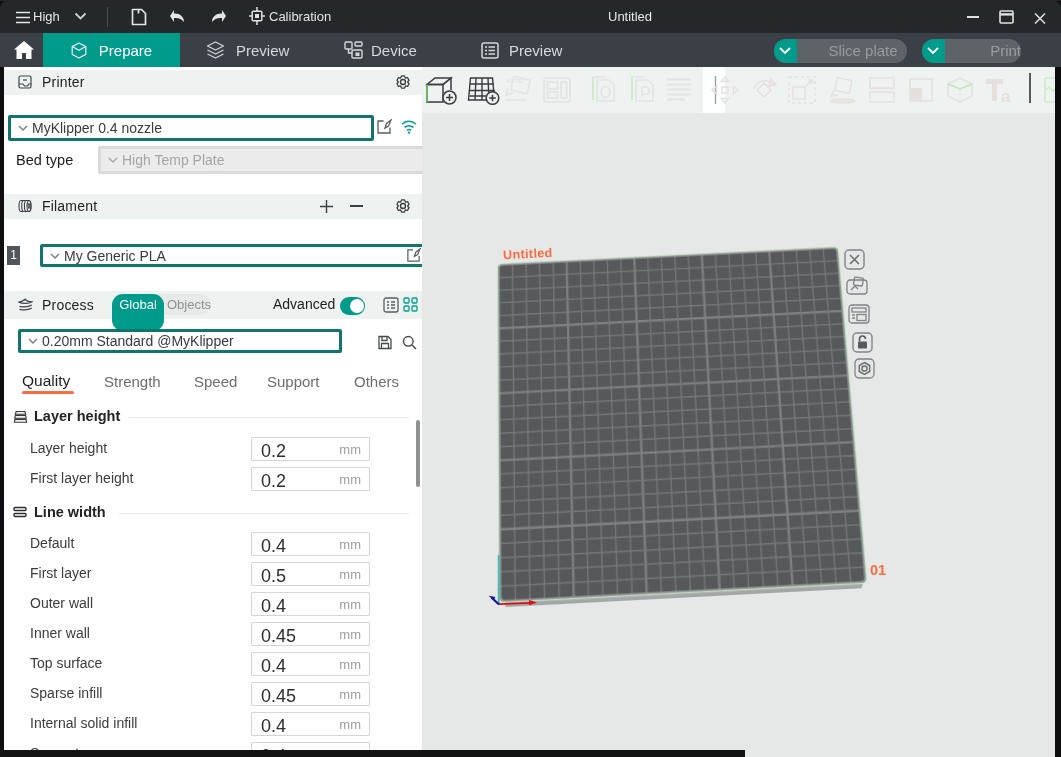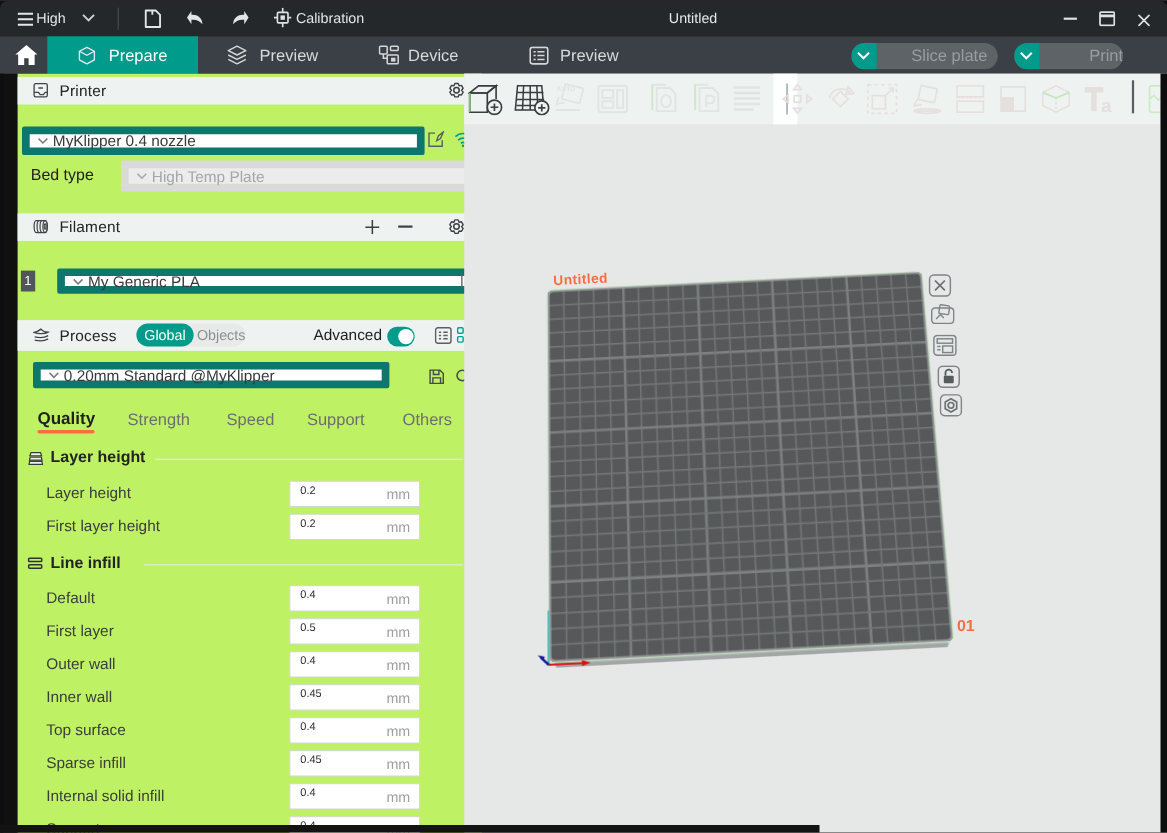--- a/index.html
+++ b/index.html
@@ -7,29 +7,29 @@
 .abs{position:absolute}
 
 #titlebar{position:absolute;left:0;top:1px;width:1061px;height:32px;background:#24282b;border-radius:7px 7px 0 0;color:#dfe1e2}
 #titlebar svg{position:absolute}
 .tbtxt{position:absolute;font-size:13px;color:#e3e5e6}
 
 #tabbar{position:absolute;left:0;top:33px;width:1061px;height:34px;background:#3a4045}
 .tab{position:absolute;top:0;height:34px;display:flex;align-items:center;color:#d7dadb;font-size:15px}
 #tab-prepare{left:43px;width:137px;background:#009b8a;color:#fff;justify-content:center}
 
-#sidebar{position:absolute;left:16px;top:67px;width:422px;height:690px;background:#bef264;color:#2c2c2c}
+#sidebar{position:absolute;left:4px;top:67px;width:422px;height:690px;background:#ffffff;color:#2c2c2c}
 .sechead{position:absolute;left:0;width:421px;height:25px;background:#eef2f1}
 .sechead .t{position:absolute;left:38px;top:4px;font-size:14px;color:#242424;letter-spacing:.2px}
-.selbox{position:absolute;background:#fff;border:7px solid #0f766e;border-radius:2px;font-size:14px;color:#3a3a3a;display:flex;align-items:center}
+.selbox{position:absolute;background:#fff;border:3px solid #0f766e;border-radius:2px;font-size:14px;color:#3a3a3a;display:flex;align-items:center}
 .chev{width:10px;height:10px;margin:0 4px 0 7px;flex:0 0 auto}
 .valrow{position:absolute;left:0;width:422px;height:24px}
 .vlabel{position:absolute;left:26px;top:3px;font-size:14px;color:#3c3c3c}
 .vbox{position:absolute;left:247px;top:0;width:119px;height:24px;border:1px solid #d5d5d5;border-radius:1px;background:#fff}
-.vbox .num{position:absolute;left:9px;top:3px;font-size:10px;color:#2e2e2e}
+.vbox .num{position:absolute;left:9px;top:3px;font-size:18px;color:#2e2e2e}
 .vbox .unit{position:absolute;right:8px;top:4px;font-size:13px;color:#9c9ea0}
 .ghead{position:absolute;left:0;width:422px;height:18px}
 .ghead .t{position:absolute;left:30px;top:0;font-size:14.5px;font-weight:bold;color:#232323}
 .ghead .rule{position:absolute;top:9px;height:1px;background:#e8e8e8}
 
 #viewport{position:absolute;left:422px;top:67px;width:639px;height:690px;background:#e6e7e7}
 #vtoolbar{position:absolute;left:0;top:0;width:633px;height:46px;background:#eef2f1}
 #plate{position:absolute;left:0;top:0;width:340px;height:340px;transform-origin:0 0;
  transform:matrix3d(1.007474,-0.049270,0,0.000007,-0.012401,0.880732,0,-0.000220,0,0,1,0,75.0,196.5,0,1)}
 .orange{position:absolute;color:#fb6d40;font-weight:bold}
@@ -225,21 +225,21 @@
 
   <div class="sechead" style="top:224px;height:28px">
     <svg class="abs" style="left:14px;top:7px" width="15" height="14" viewBox="0 0 15 14">
           <g stroke="#3f4447" stroke-width="1.2" fill="none">
             <path d="M1 4.2c3-.6 5-2 6.2-3 1 1.5 3.3 2.6 6.6 2.7-2.8 1.7-9 2-12.8.3z"></path>
             <path d="M1.5 8.3c4.5 1 9.5.5 12.3-1.2M1.5 11.3c4.5 1 9.5.5 12.3-1.2"></path>
           </g>
         </svg>
     <div class="t" style="top:6px">Process</div>
     <div class="abs" style="left:108px;top:3px;width:99px;height:21px;background:#e7eae9;border-radius:11px"></div>
-    <div class="abs" style="left:108px;top:3px;width:52px;height:21px;background:#009b8a;border-radius:11px;color:#fff;font-size:13px;text-align:center;line-height:21px">Global</div>
+    <div class="abs" style="left:108px;top:3px;width:52px;height:37px;background:#009b8a;border-radius:11px;color:#fff;font-size:13px;text-align:center;line-height:21px">Global</div>
     <div class="abs" style="left:163px;top:3px;width:40px;height:21px;color:#8b9091;font-size:13px;line-height:21px">Objects</div>
     <div class="abs" style="left:269px;top:5px;font-size:14px;color:#202020">Advanced</div>
     <div class="abs" style="left:336px;top:6px;width:25px;height:18px;background:#009b8a;border-radius:9px"></div>
     <div class="abs" style="left:346px;top:8px;width:14px;height:14px;background:#fff;border-radius:7px"></div>
     <svg class="abs" style="left:379px;top:6px" width="16" height="16" viewBox="0 0 16 16">
           <g stroke="#5a5f62" stroke-width="1.3" fill="none">
             <rect x="1" y="1" width="14" height="14" rx="2"></rect>
             <path d="M4 5h2M4 8h2M4 11h2M8 5h4M8 8h4M8 11h4"></path>
           </g>
         </svg>
@@ -259,21 +259,21 @@
     <span>0.20mm Standard @MyKlipper</span>
   </div>
   <svg class="abs" style="left:374px;top:268px" width="14" height="15" viewBox="0 0 14 15">
         <path d="M1 1.5h9l3 3v9H1z M4 1.5v4h5v-4 M3.5 13.5v-5h7v5" stroke="#454a4d" stroke-width="1.3" fill="none"></path>
       </svg>
   <svg class="abs" style="left:398px;top:268px" width="15" height="15" viewBox="0 0 15 15">
         <circle cx="6.3" cy="6.3" r="4.8" stroke="#454a4d" stroke-width="1.4" fill="none"></circle>
         <path d="M10 10l4 4" stroke="#454a4d" stroke-width="1.5"></path>
       </svg>
 
-  <div class="abs" style="left:18px;top:305px;font-size:15.5px;font-weight:bold;color:#1f1f1f">Quality</div>
+  <div class="abs" style="left:18px;top:305px;font-size:15.5px;font-weight:normal;color:#1f1f1f">Quality</div>
   <div class="abs" style="left:18px;top:324px;width:52px;height:3px;background:#fb6d40;border-radius:2px"></div>
   <div class="abs" style="left:100px;top:306px;font-size:15px;color:#6e6e6e">Strength</div>
   <div class="abs" style="left:190px;top:306px;font-size:15px;color:#6e6e6e">Speed</div>
   <div class="abs" style="left:263px;top:306px;font-size:15px;color:#6e6e6e">Support</div>
   <div class="abs" style="left:350px;top:306px;font-size:15px;color:#6e6e6e">Others</div>
 
   <div class="ghead" style="top:341px">
     <svg class="abs" style="left:9px;top:2px" width="15" height="14" viewBox="0 0 15 14">
           <g fill="#f2f2f2" stroke="#34393c" stroke-width="1.1">
             <path d="M3.2 1.5h8.6l1 2.8H2.2z"></path>
@@ -299,21 +299,21 @@
         </div>
       </div>
 
   <div class="ghead" style="top:437px">
     <svg class="abs" style="left:9px;top:2px" width="14" height="12" viewBox="0 0 14 12">
           <g fill="none" stroke="#2e3234" stroke-width="1.4">
             <rect x="1" y="1.5" width="12" height="3" rx="1"></rect>
             <rect x="1" y="7.5" width="12" height="3" rx="1"></rect>
           </g>
         </svg>
-    <div class="t">Line infill</div>
+    <div class="t">Line width</div>
     <div class="rule" style="left:115px;width:290px"></div>
   </div>
   <div class="valrow" style="top:465px">
         <div class="vlabel">Default</div>
         <div class="vbox">
           <span class="num">0.4</span>
           <span class="unit">mm</span>
         </div>
       </div>
   <div class="valrow" style="top:495px">

